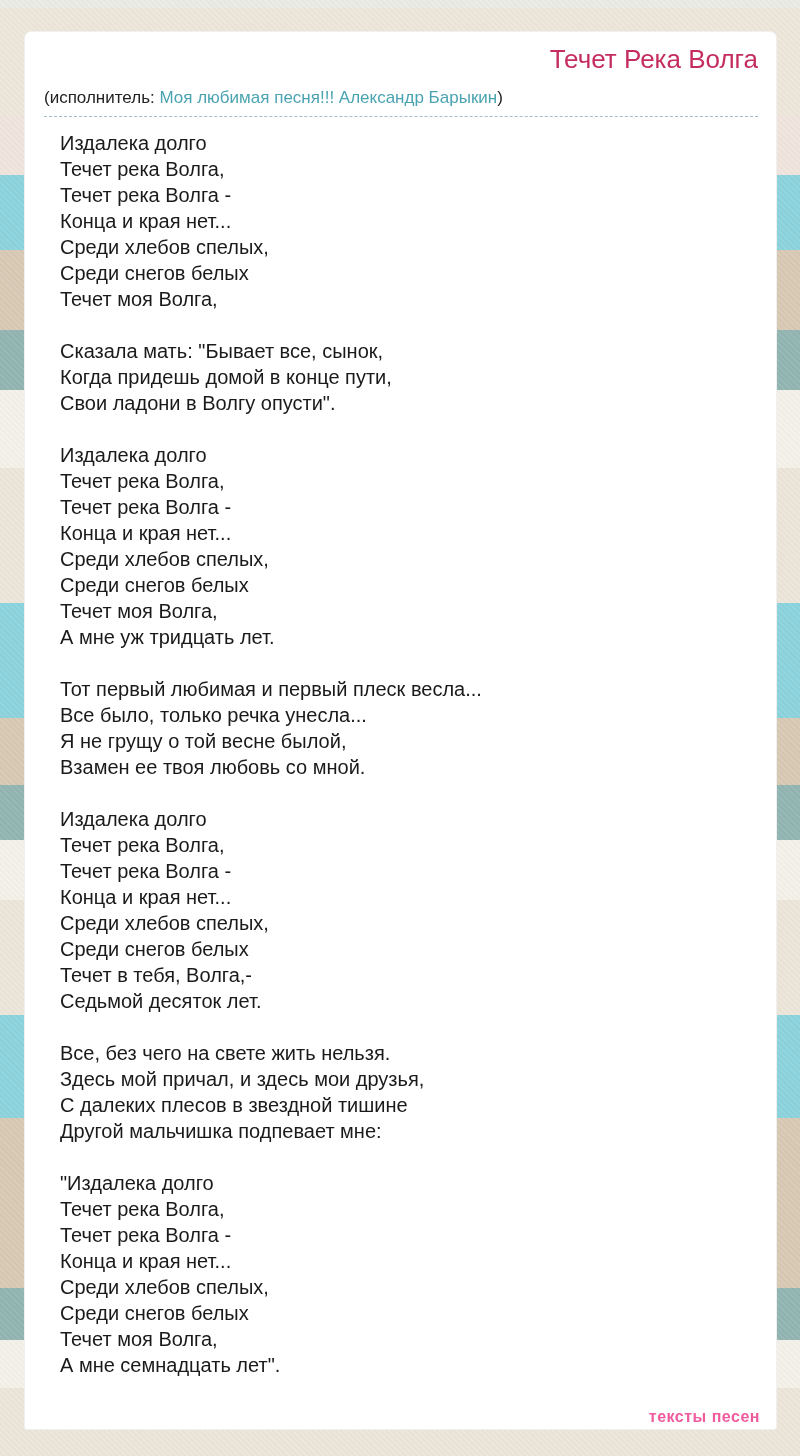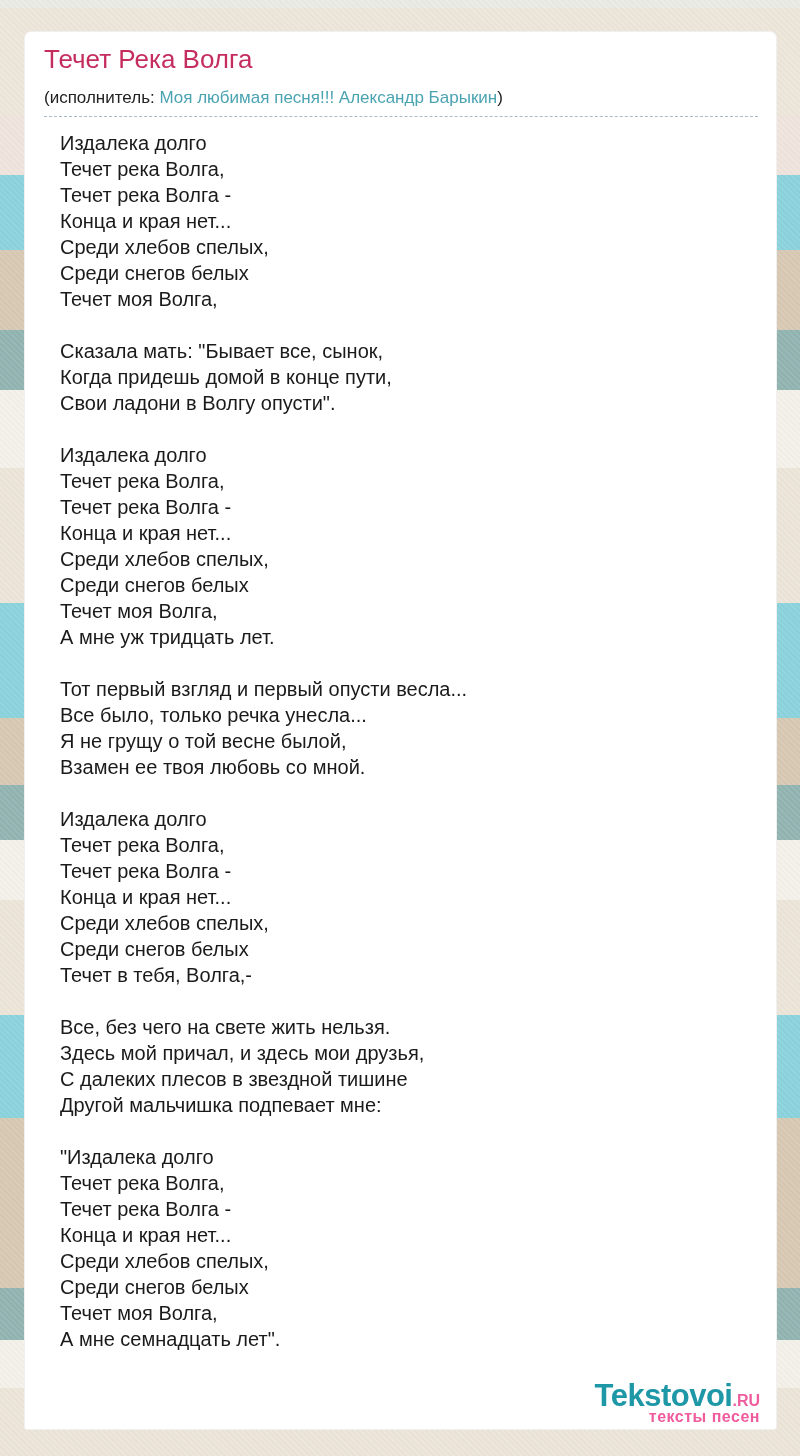--- a/index.html
+++ b/index.html
@@ -40,20 +40,21 @@
     border-radius: 7px 7px 3px 3px;
     padding: 13px 18px 0 19px;
     z-index: 1;
   }
   .title {
     margin: 0;
     font-size: 26px;
     font-weight: 400;
     line-height: 1.15;
     color: var(--title-color);
+    text-align: right;
   }
   .performer {
     margin-top: 13px;
     padding-bottom: 8px;
     font-size: 17px;
     color: #222222;
     border-bottom: 1px dashed var(--divider-color);
   }
   .performer-link {
     color: var(--link-color);
@@ -139,44 +140,44 @@
       <div class="lyric-line">&nbsp;</div>
       <div class="lyric-line">Издалека долго</div>
       <div class="lyric-line">Течет река Волга,</div>
       <div class="lyric-line">Течет река Волга -</div>
       <div class="lyric-line">Конца и края нет...</div>
       <div class="lyric-line">Среди хлебов спелых,</div>
       <div class="lyric-line">Среди снегов белых</div>
       <div class="lyric-line">Течет моя Волга,</div>
       <div class="lyric-line">А мне уж тридцать лет.</div>
       <div class="lyric-line">&nbsp;</div>
-      <div class="lyric-line">Тот первый взгляд и первый опусти весла...</div>
+      <div class="lyric-line">Тот первый любимая и первый плеск весла...</div>
       <div class="lyric-line">Все было, только речка унесла...</div>
       <div class="lyric-line">Я не грущу о той весне былой,</div>
       <div class="lyric-line">Взамен ее твоя любовь со мной.</div>
       <div class="lyric-line">&nbsp;</div>
       <div class="lyric-line">Издалека долго</div>
       <div class="lyric-line">Течет река Волга,</div>
       <div class="lyric-line">Течет река Волга -</div>
       <div class="lyric-line">Конца и края нет...</div>
       <div class="lyric-line">Среди хлебов спелых,</div>
       <div class="lyric-line">Среди снегов белых</div>
       <div class="lyric-line">Течет в тебя, Волга,-</div>
+      <div class="lyric-line">Седьмой десяток лет.</div>
       <div class="lyric-line">&nbsp;</div>
       <div class="lyric-line">Все, без чего на свете жить нельзя.</div>
       <div class="lyric-line">Здесь мой причал, и здесь мои друзья,</div>
       <div class="lyric-line">С далеких плесов в звездной тишине</div>
       <div class="lyric-line">Другой мальчишка подпевает мне:</div>
       <div class="lyric-line">&nbsp;</div>
       <div class="lyric-line">"Издалека долго</div>
       <div class="lyric-line">Течет река Волга,</div>
       <div class="lyric-line">Течет река Волга -</div>
       <div class="lyric-line">Конца и края нет...</div>
       <div class="lyric-line">Среди хлебов спелых,</div>
       <div class="lyric-line">Среди снегов белых</div>
       <div class="lyric-line">Течет моя Волга,</div>
       <div class="lyric-line">А мне семнадцать лет".</div>
     </div>
   <div class="logo">
-    <div><span class="logo-main">Tekstovoi</span><span class="logo-domain">.RU</span></div>
     <div class="logo-tagline">тексты песен</div>
   </div>
 </div>
 
 </body></html>

